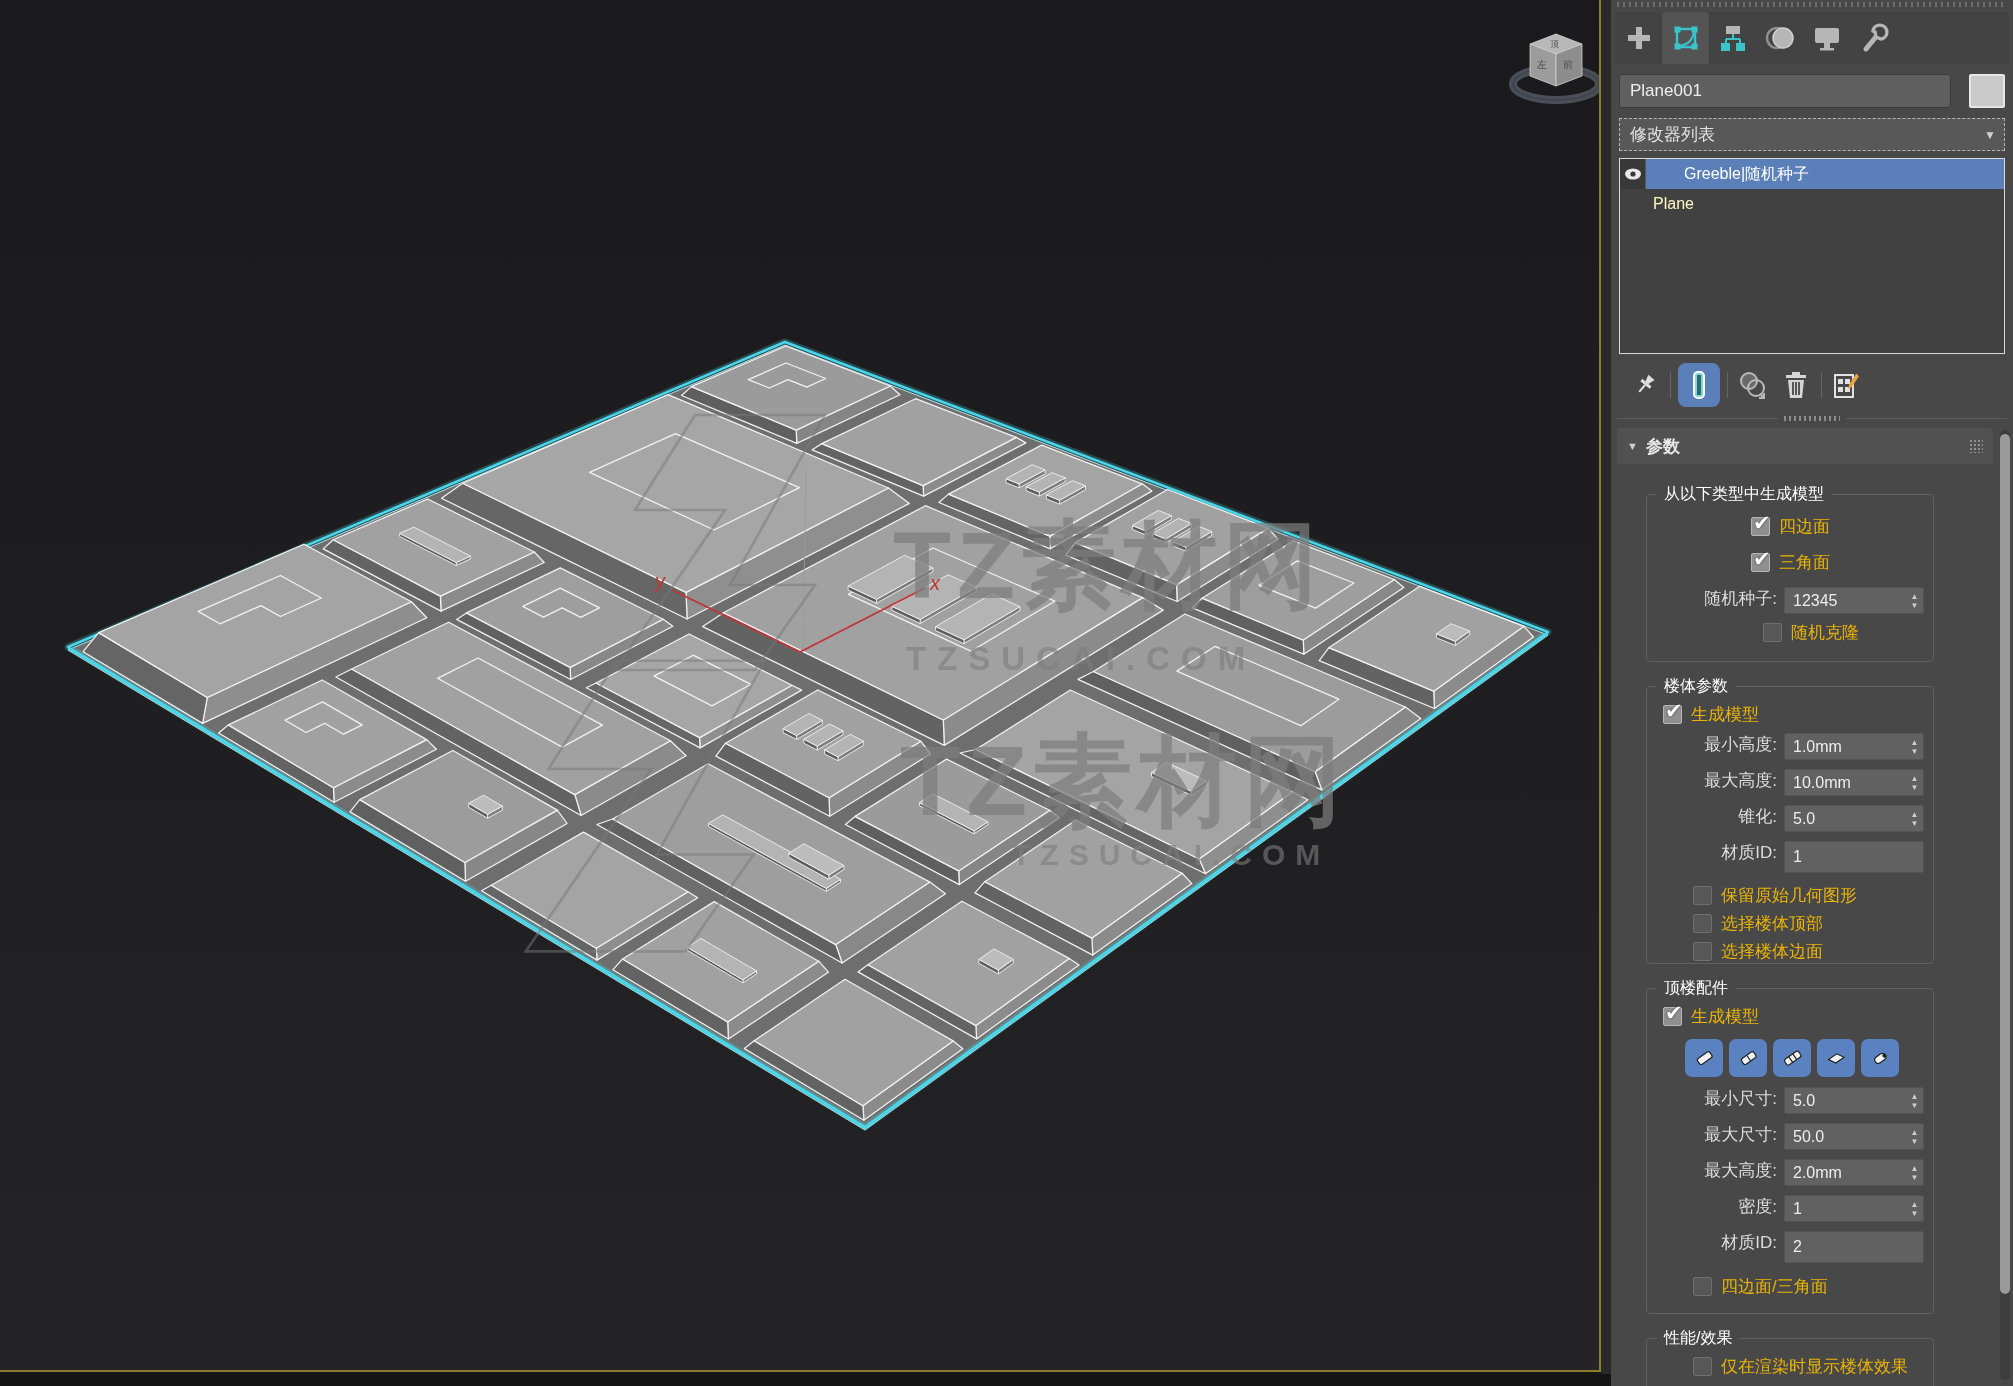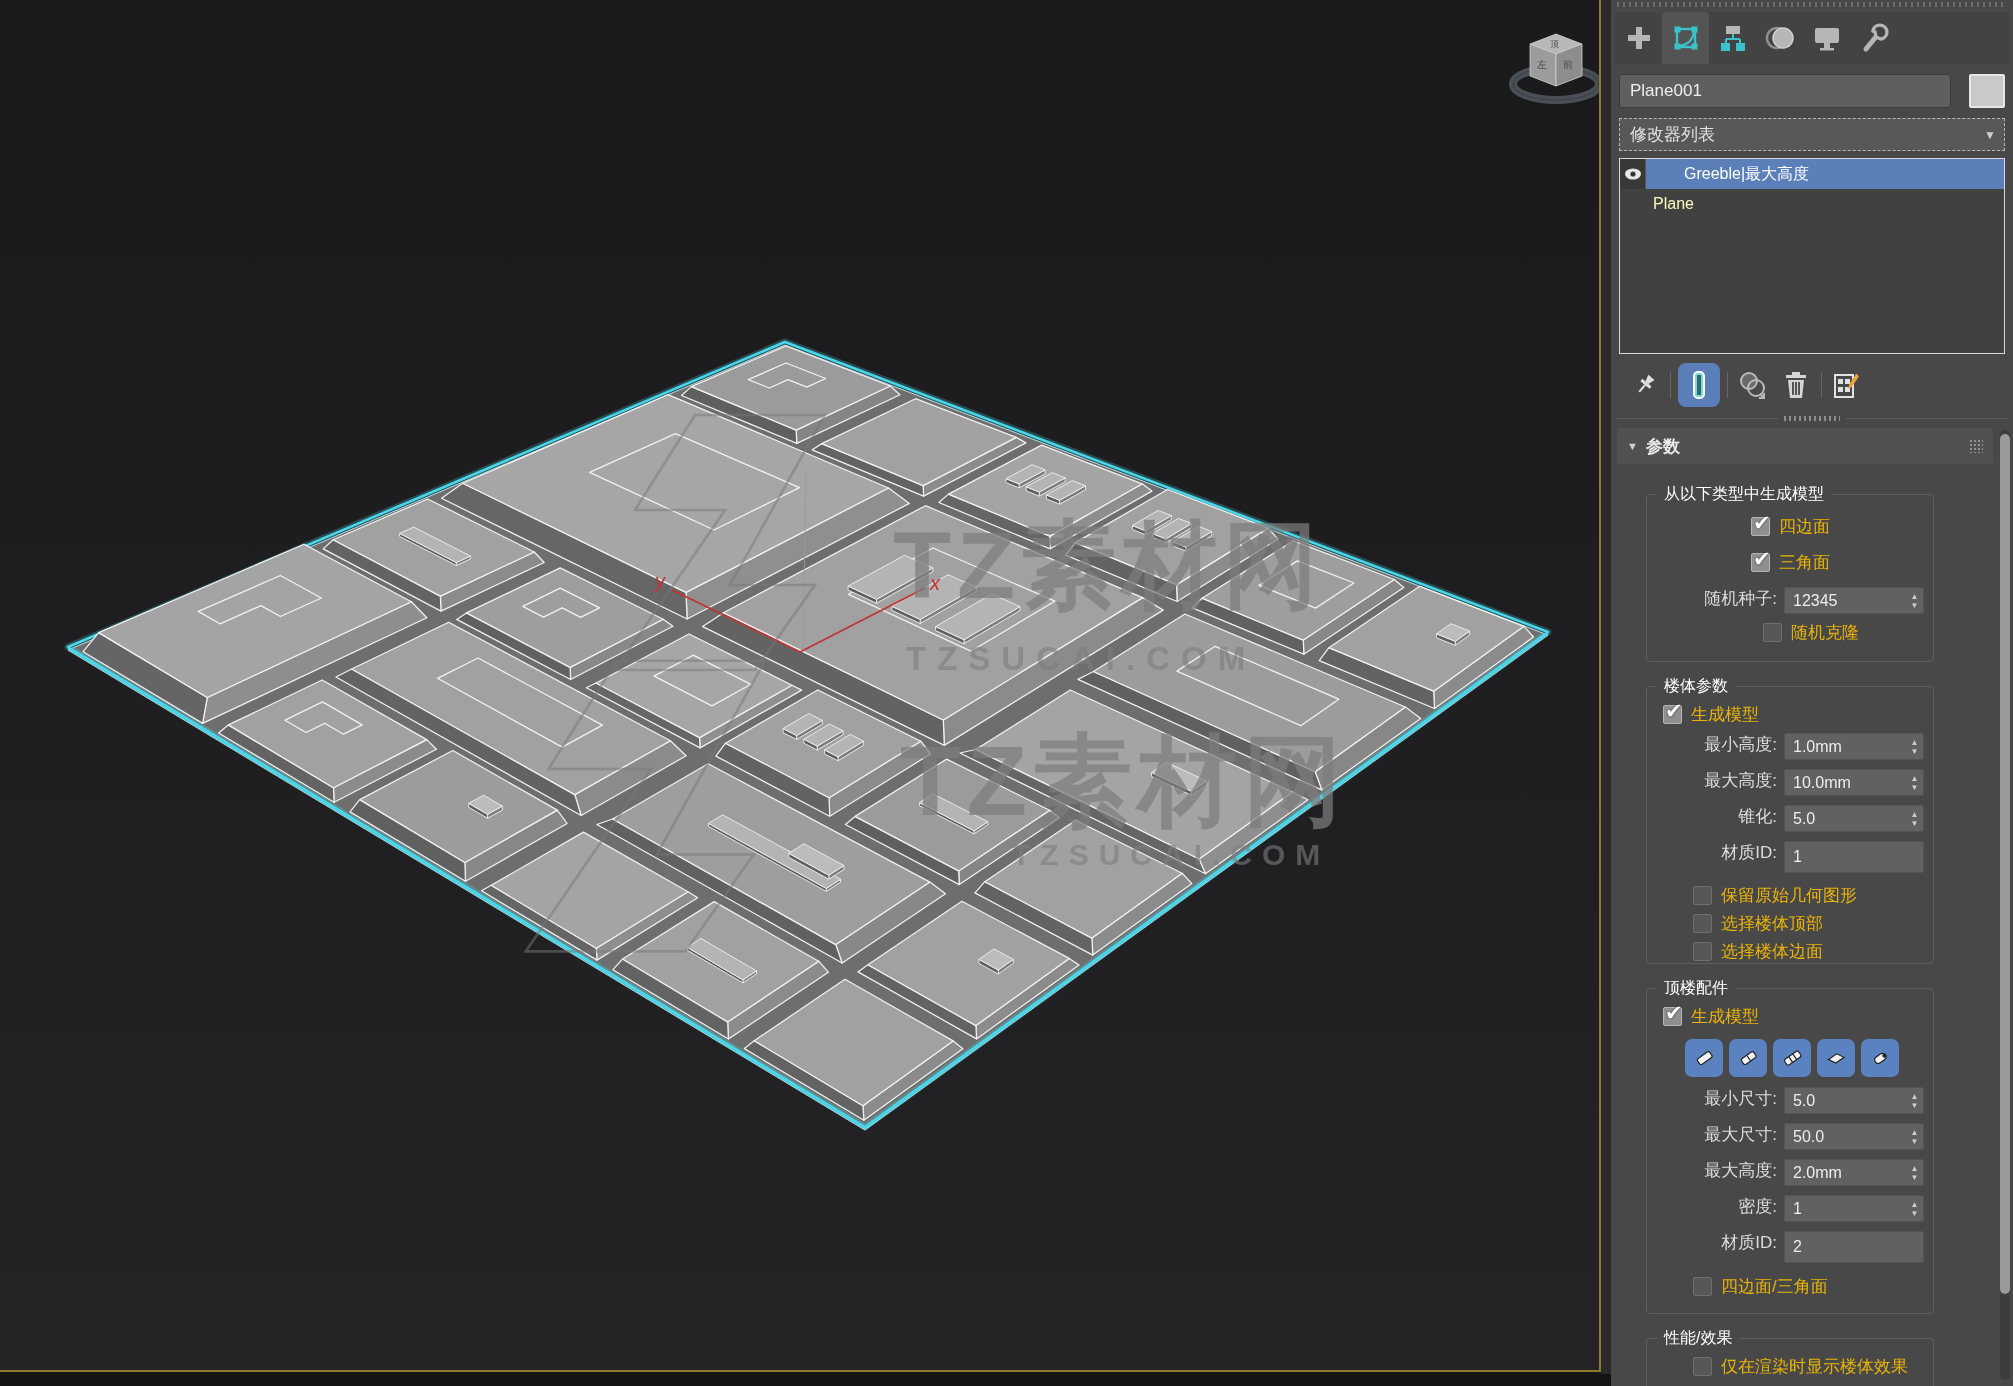--- a/index.html
+++ b/index.html
@@ -330,21 +330,21 @@
     </div>
 
     <div class="stack">
       <div class="stack-row selected">
         <span class="eye-cell">
           <svg width="18" height="14">
               <ellipse cx="9" cy="7" rx="8" ry="5.5" fill="#e8e8e8"></ellipse>
           <circle cx="9" cy="7" r="2.6" fill="#383838"></circle>
             </svg>
         </span>
-        <span class="fill">Greeble|最大高度</span>
+        <span class="fill">Greeble|随机种子</span>
       </div>
       <div class="stack-row plain">
         <span>Plane</span>
       </div>
     </div>
 
     <div class="tools">
       <span class="tool">
         <svg width="26" height="26">
             <g transform="rotate(40 13 13)">

